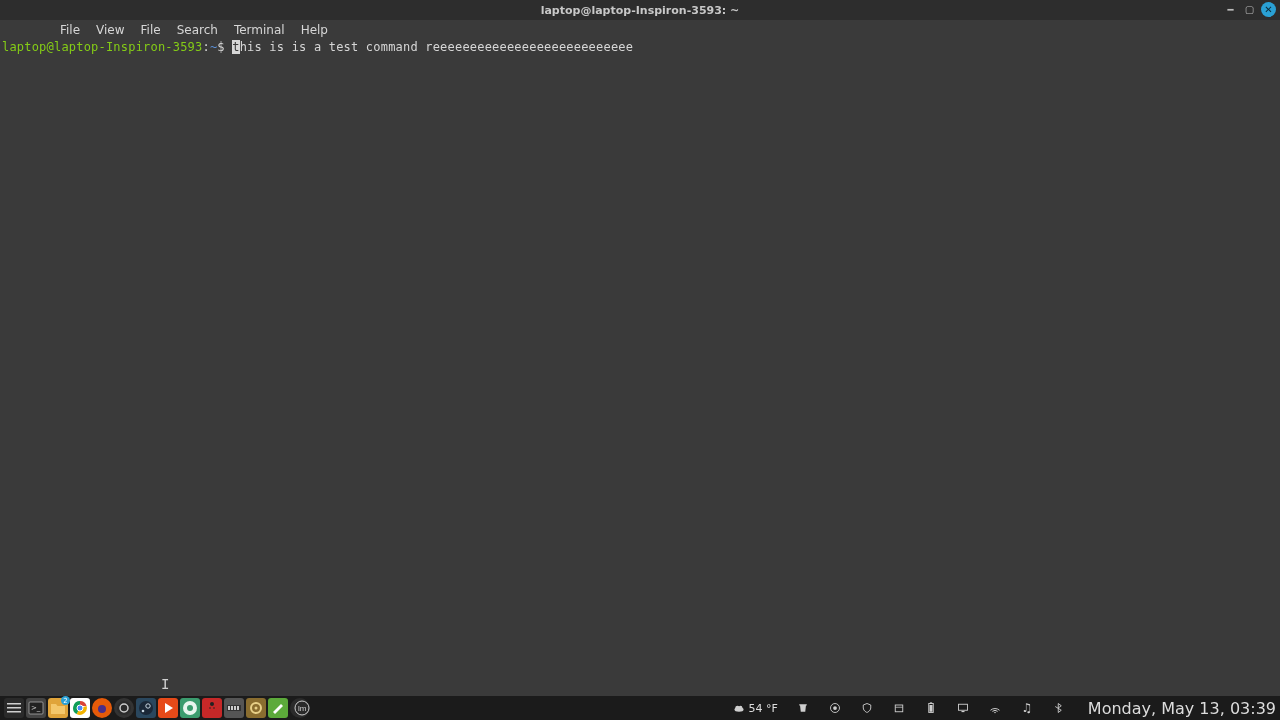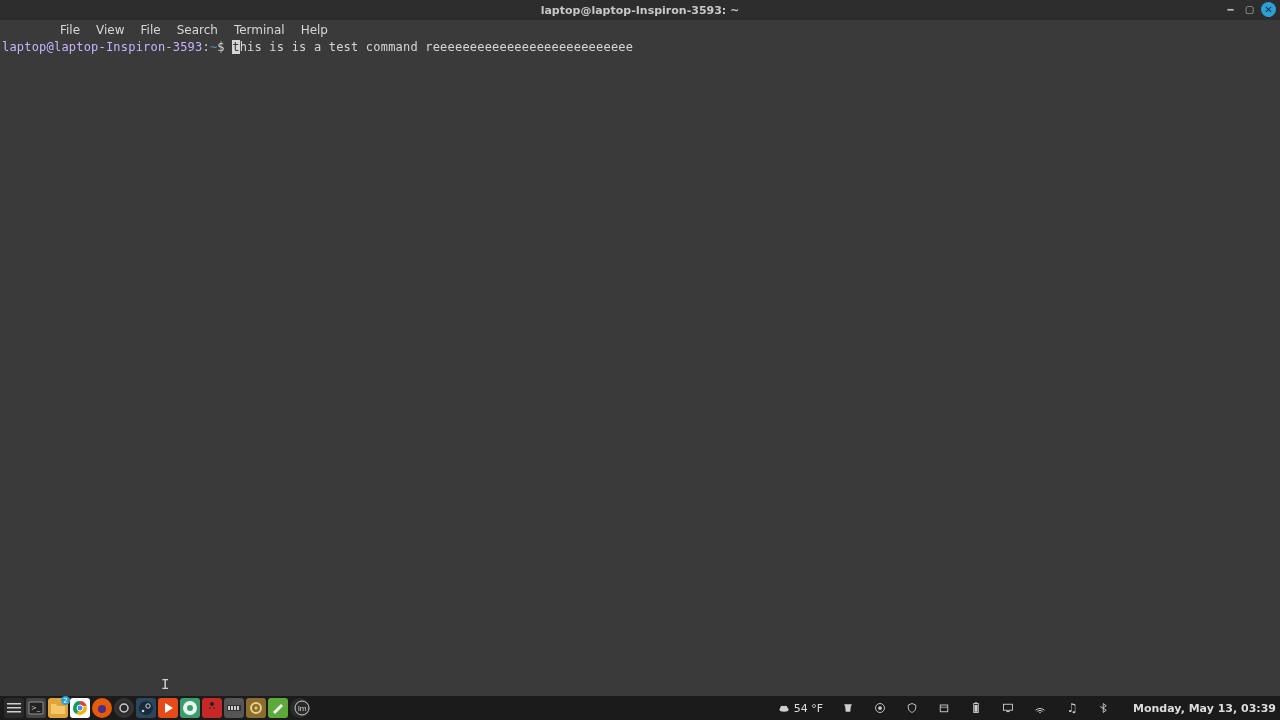--- a/index.html
+++ b/index.html
@@ -41,21 +41,21 @@
   .terminal {
     width: 100%; height: calc(100% - 20px - 20px - 24px);
     background: #3a3a3a;
     font-family: "DejaVu Sans Mono", "Liberation Mono", monospace;
     font-size: 12px; color: #d6d6d6;
     padding: 0px 2px;
     white-space: pre;
     position: relative;
     letter-spacing: 0.2px;
   }
-  .prompt-userhost { color: #c4b5fd; }
+  .prompt-userhost { color: #84cc16; }
   .prompt-path { color: #5b8fd6; }
   .prompt-sep { color: #d6d6d6; }
   .prompt-dollar { color: #d6d6d6; }
   .term-cursor {
     display: inline-block;
     background: #d6d6d6; color: #3a3a3a;
   }
   .text-cursor {
     position: absolute;
     font-size: 14px; color: #d0d0d0;
@@ -84,21 +84,21 @@
     background:#2aa0d4; color:#fff; font-size:7px;
     width:9px; height:9px; border-radius:50%;
     display:flex; align-items:center; justify-content:center;
   }
   .tray-icon {
     width: 14px; height: 14px; display:flex;
     align-items:center; justify-content:center;
     font-size: 11px; color:#cfcfcf;
   }
   .tray-icon svg { width: 12px; height: 12px; }
-  .clock { font-size: 11px; color:#ddd; padding-left:4px;font-weight:bold; }
+  .clock { font-size: 16px; color:#ddd; padding-left:4px; }
   .weather { font-size: 11px; color:#ddd; display:flex; align-items:center; gap:3px;}
 </style>
 </head>
 <body>
 
 <div class="titlebar">
   <span>laptop@laptop-Inspiron-3593: ~</span>
   <div class="controls">
     <div class="win-btn min">━</div>
     <div class="win-btn max">▢</div>

